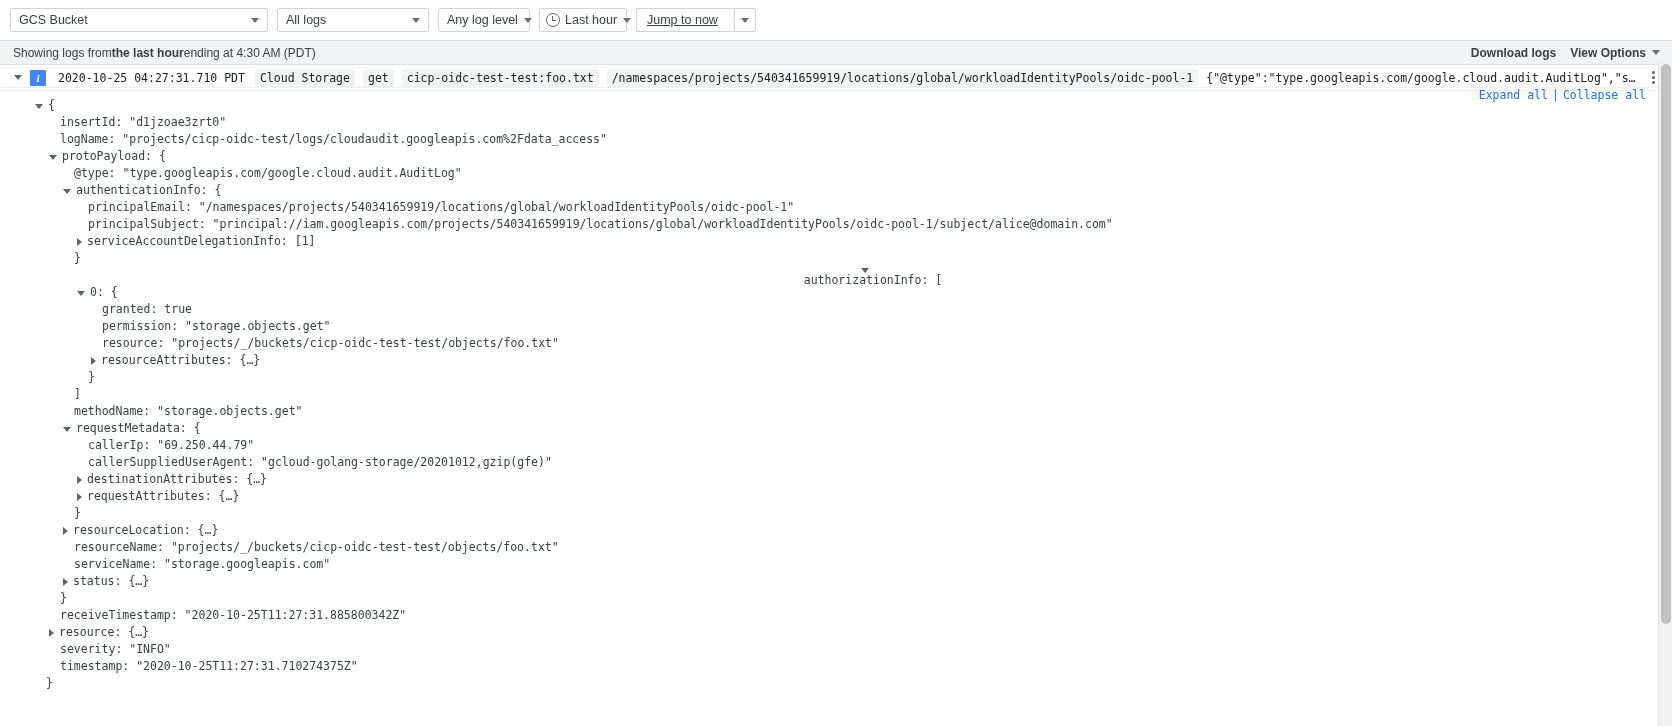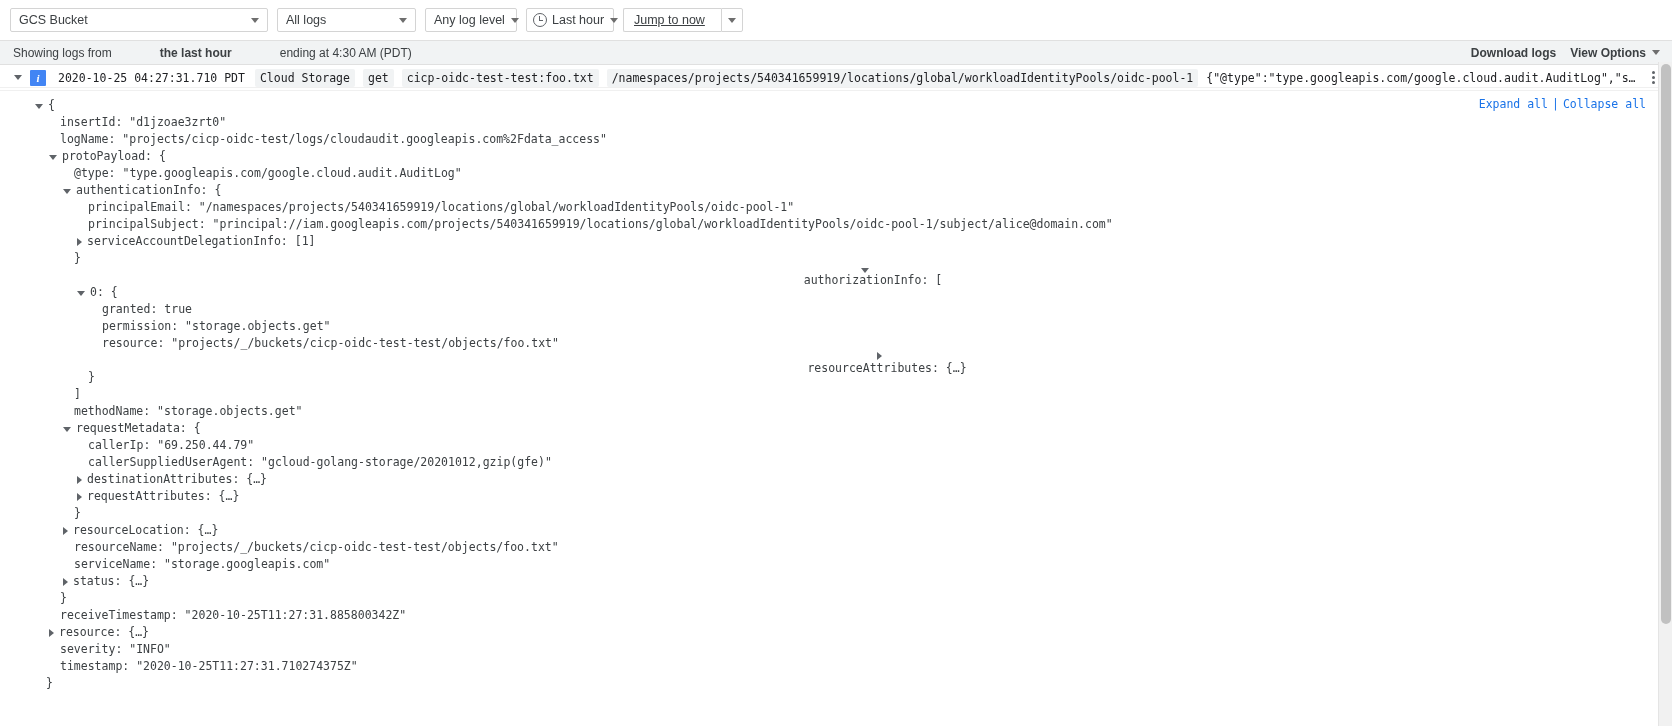--- a/index.html
+++ b/index.html
@@ -40,21 +40,21 @@
     padding-right: 6px;
   }
   .caret i {
     display: block;
     width: 0; height: 0;
     border-left: 4px solid transparent;
     border-right: 4px solid transparent;
     border-top: 5px solid #6e6e6e;
   }
   .ctrl-resource { width: 258px; }
-  .ctrl-alllogs  { width: 139px; }
+  .ctrl-alllogs  { width: 152px; }
   .ctrl-level    { width: 92px; }
   .ctrl-time     { width: 88px; padding-left: 6px; }
   .ctrl-jump     { padding-left: 10px; padding-right: 10px; border-right: none; border-radius: 2px 0 0 2px; text-decoration: underline;}
   .clock {
     width: 14px; height: 14px; border: 1.4px solid #5f6368; border-radius: 50%;
     position: relative; margin-right: 5px; flex: 0 0 auto;
   }
   .clock::before { content:""; position:absolute; left:5.2px; top:2px; width:1.3px; height:4.4px; background:#5f6368; }
   .clock::after  { content:""; position:absolute; left:5.2px; top:6px; width:3.6px; height:1.3px; background:#5f6368; }
   .jump-group { display: flex; align-items: center; }
@@ -76,21 +76,20 @@
   
   .statusbar {
     height: 25px;
     background: #f1f3f4;
     border-top: 1px solid #e0e0e0;
     border-bottom: 1px solid #e0e0e0;
     display: flex; align-items: center;
     padding: 0 12px 0 13px;
     font-size: 12px;
     color: #3c4043;
-    gap: 48px;
   }
   .statusbar .strong { font-weight: bold; }
   .status-right { margin-left: auto; display: flex; align-items: center; gap: 14px; }
   .status-right .link { font-weight: bold; font-size: 12px; color: #3c4043; cursor: pointer; }
   .status-right .vcaret {
     width: 0; height: 0; margin-left: -8px;
     border-left: 4px solid transparent;
     border-right: 4px solid transparent;
     border-top: 5px solid #6e6e6e;
     cursor: pointer;
@@ -141,21 +140,21 @@
     width: 22px; height: 22px;
     display: flex; flex-direction: column; align-items: center; justify-content: center;
     gap: 2px; margin-left: 6px; margin-right: 8px; cursor: pointer;
   }
   .kebab span { width: 3px; height: 3px; border-radius: 50%; background: #5f6368; display:block; }
 
   
   .expand-row {
     position: absolute;
     right: 26px;
-    top: 97px;
+    top: 88px;
     font-family: "DejaVu Sans Mono", "Liberation Mono", monospace;
     font-size: 11.5px;
     z-index: 5;
   }
   .expand-row a { color: #1a73e8; text-decoration: none; cursor: pointer; }
   .expand-row .sep { color: #1a73e8; padding: 0 4px; }
 
   
   .json {
     font-family: "DejaVu Sans Mono", "Liberation Mono", monospace;
@@ -288,21 +287,21 @@
       <div class="jline" style="padding-left: 74px;"><span class="arrow open"></span><span class="jtext">authenticationInfo: {</span></div>
       <div class="jline" style="padding-left: 88px;"><span class="arrow none"></span><span class="jtext">principalEmail: "/namespaces/projects/540341659919/locations/global/workloadIdentityPools/oidc-pool-1"</span></div>
       <div class="jline" style="padding-left: 88px;"><span class="arrow none"></span><span class="jtext">principalSubject: "principal://iam.googleapis.com/projects/540341659919/locations/global/workloadIdentityPools/oidc-pool-1/subject/alice@domain.com"</span></div>
       <div class="jline" style="padding-left: 88px;"><span class="arrow closed"></span><span class="jtext">serviceAccountDelegationInfo: [1]</span></div>
       <div class="jline" style="padding-left: 74px;"><span class="arrow none"></span><span class="jtext">}</span></div>
       <div class="jline" style="padding-left: 74px; flex-direction: column;"><span class="arrow open"></span><span class="jtext">authorizationInfo: [</span></div>
       <div class="jline" style="padding-left: 88px;"><span class="arrow open"></span><span class="jtext">0: {</span></div>
       <div class="jline" style="padding-left: 102px;"><span class="arrow none"></span><span class="jtext">granted: true</span></div>
       <div class="jline" style="padding-left: 102px;"><span class="arrow none"></span><span class="jtext">permission: "storage.objects.get"</span></div>
       <div class="jline" style="padding-left: 102px;"><span class="arrow none"></span><span class="jtext">resource: "projects/_/buckets/cicp-oidc-test-test/objects/foo.txt"</span></div>
-      <div class="jline" style="padding-left: 102px; flex-direction: column;"><span class="arrow closed"></span><span class="jtext">resourceAttributes: {…}</span></div>
+      <div class="jline" style="padding-left: 102px;"><span class="arrow closed"></span><span class="jtext">resourceAttributes: {…}</span></div>
       <div class="jline" style="padding-left: 88px;"><span class="arrow none"></span><span class="jtext">}</span></div>
       <div class="jline" style="padding-left: 74px;"><span class="arrow none"></span><span class="jtext">]</span></div>
       <div class="jline" style="padding-left: 74px;"><span class="arrow none"></span><span class="jtext">methodName: "storage.objects.get"</span></div>
       <div class="jline" style="padding-left: 74px;"><span class="arrow open"></span><span class="jtext">requestMetadata: {</span></div>
       <div class="jline" style="padding-left: 88px;"><span class="arrow none"></span><span class="jtext">callerIp: "69.250.44.79"</span></div>
       <div class="jline" style="padding-left: 88px;"><span class="arrow none"></span><span class="jtext">callerSuppliedUserAgent: "gcloud-golang-storage/20201012,gzip(gfe)"</span></div>
       <div class="jline" style="padding-left: 88px;"><span class="arrow closed"></span><span class="jtext">destinationAttributes: {…}</span></div>
       <div class="jline" style="padding-left: 88px;"><span class="arrow closed"></span><span class="jtext">requestAttributes: {…}</span></div>
       <div class="jline" style="padding-left: 74px;"><span class="arrow none"></span><span class="jtext">}</span></div>
       <div class="jline" style="padding-left: 74px;"><span class="arrow closed"></span><span class="jtext">resourceLocation: {…}</span></div>

